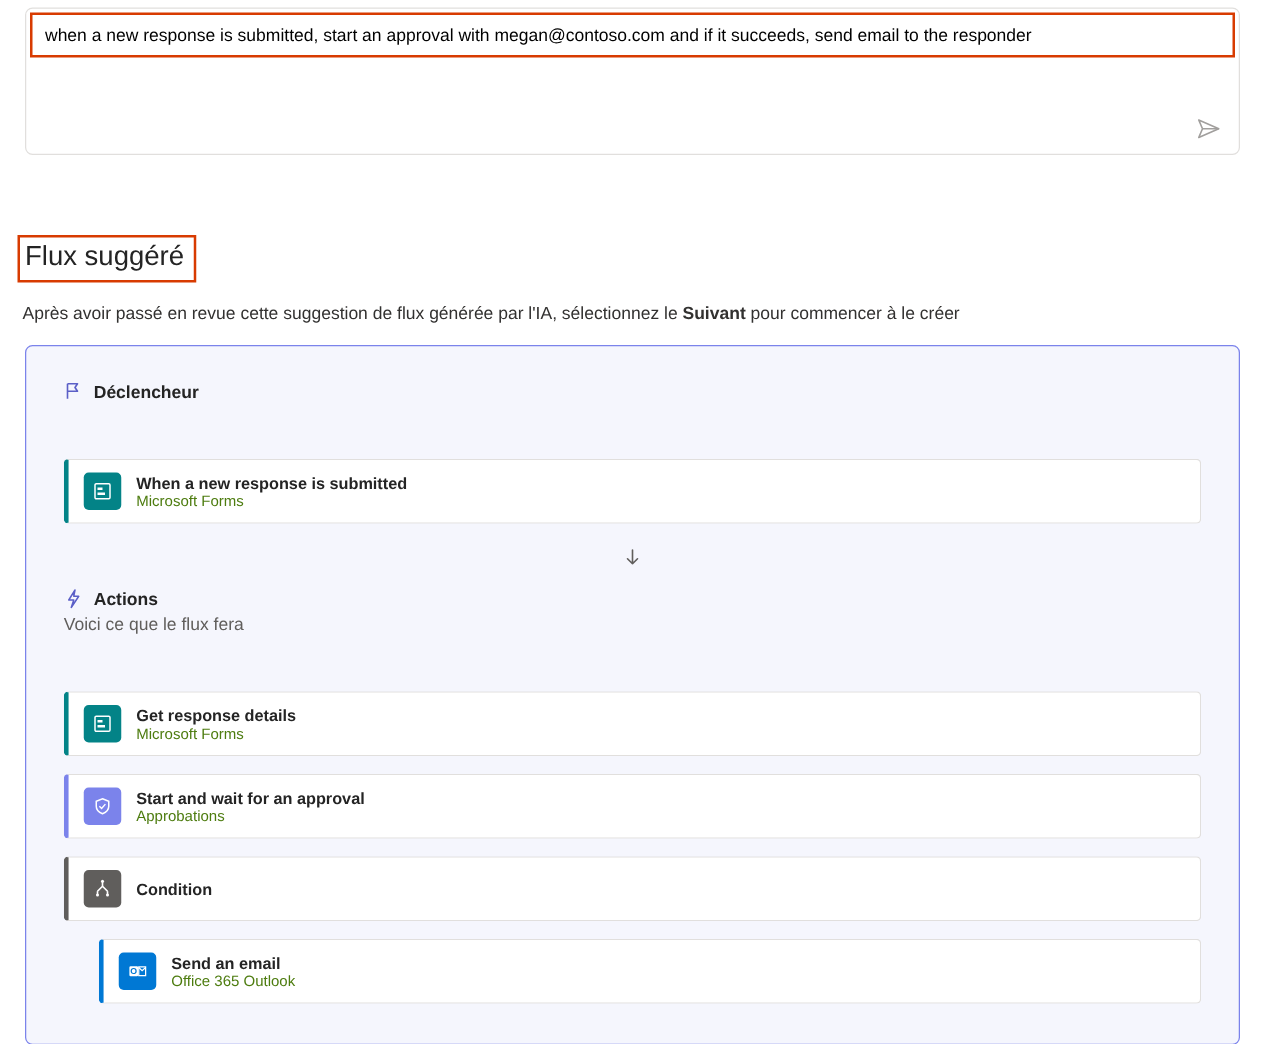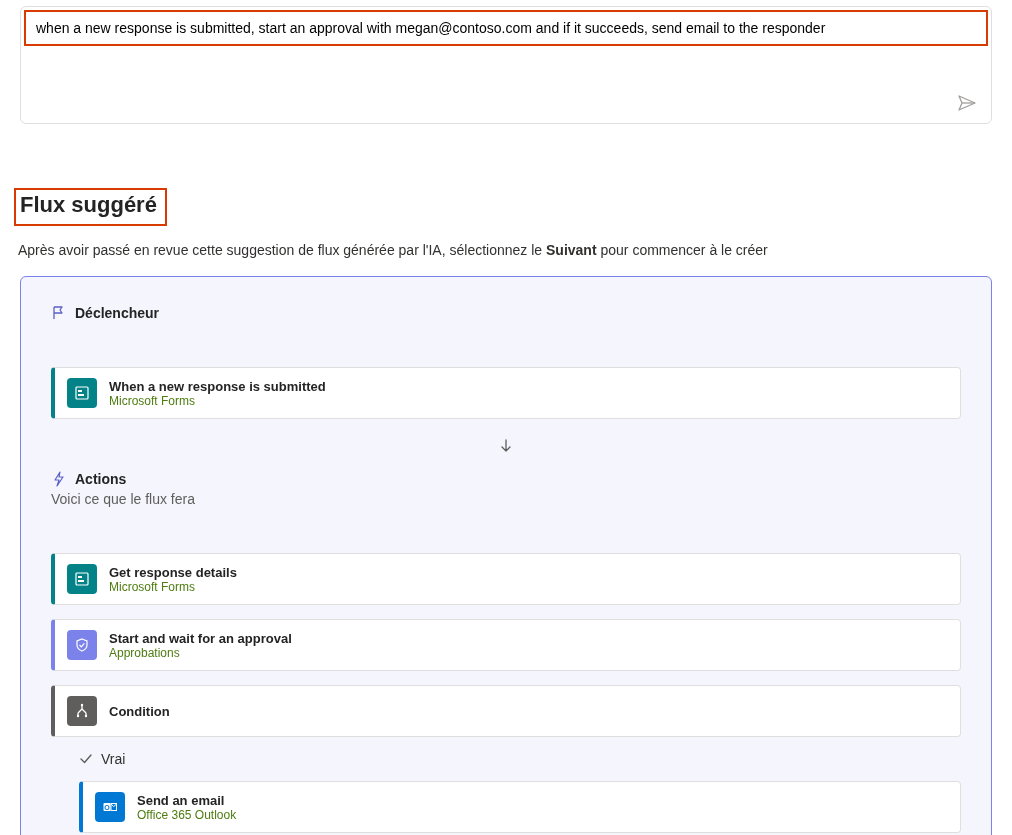--- a/index.html
+++ b/index.html
@@ -30,21 +30,21 @@
     bottom: 10px;
   }
   .section-title-wrap {
     display: inline-block;
     margin: 64px 0 0 14px;
     border: 2px solid #d83b01;
     padding: 2px 8px 6px 4px;
   }
   .section-title {
     font-size: 22px;
-    font-weight: 700;
+    font-weight: 400;
     color: #242424;
   }
   .section-sub {
     margin: 16px 0 0 18px;
     font-size: 14px;
     color: #323130;
   }
   .section-sub b { font-weight: 600; }
   .flow-card {
     margin: 18px 20px 0 20px;
@@ -206,28 +206,20 @@
           <circle cx="8" cy="2" r="1.2" fill="#fff"></circle>
           <circle cx="4" cy="13" r="1.2" fill="#fff"></circle>
           <circle cx="12" cy="13" r="1.2" fill="#fff"></circle>
         </svg>
     </div>
     <div class="step-text">
       <span class="step-title">Condition</span>
     </div>
   </div>
 
-  <div class="branch-label">
-    <span>
-      <svg width="14" height="14" viewBox="0 0 14 14">
-          <path d="M2 7 l3.5 3.5 L12 3" fill="none" stroke="#605e5c" stroke-width="1.4" stroke-linecap="round" stroke-linejoin="round"></path>
-        </svg>
-    </span>
-    <span>Vrai</span>
-  </div>
 
   <div class="step-card blue step-indent">
     <div class="step-icon icon-blue">
       <svg width="16" height="16" viewBox="0 0 16 16">
           <rect x="1.5" y="4" width="7" height="8" rx="1" fill="#fff"></rect>
           <text x="5" y="10.5" text-anchor="middle" font-size="7" font-weight="700" fill="#0078d4">O</text>
           <rect x="9" y="4.5" width="5.5" height="7" fill="none" stroke="#fff" stroke-width="1"></rect>
           <path d="M9 5 l2.7 2.5 l2.8 -2.5" fill="none" stroke="#fff" stroke-width="1"></path>
         </svg>
     </div>

